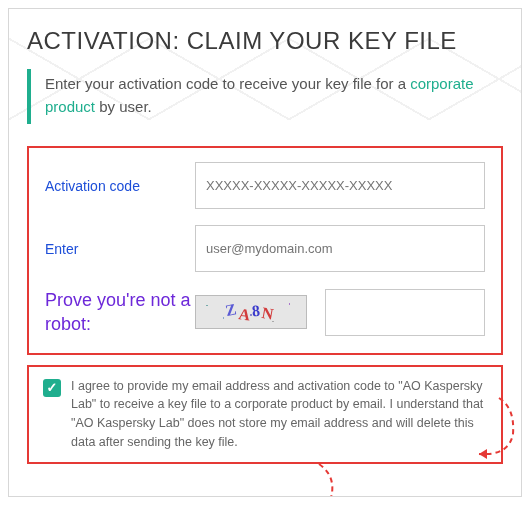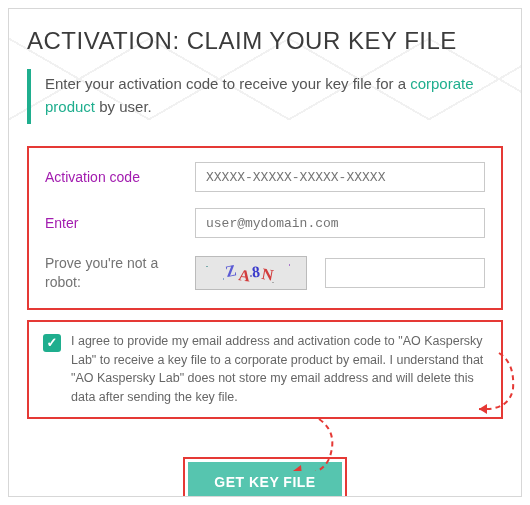--- a/index.html
+++ b/index.html
@@ -54,37 +54,36 @@
   .form-box { margin-bottom: 10px; }
   .row {
     display: flex;
     align-items: center;
     margin-bottom: 16px;
   }
   .row:last-child { margin-bottom: 2px; }
   .row label {
     flex: 0 0 150px;
     font-size: 14px;
-    color: #a21caf;
+    color: #1d4ed8;
   }
   .row input[type=text] {
     flex: 1;
-    height: 30px;
+    height: 47px;
     border: 1px solid #c9c9c9;
     padding: 0 10px;
     font-size: 13px;
     color: #777;
     background: #fff;
-    font-family: Liberation Mono, monospace;
   }
   .captcha-row label {
     flex: 0 0 150px;
     line-height: 1.35;
-    font-size: 14px;
-    color: #737373;
+    font-size: 18px;
+    color: #6d28d9;
   }
   .captcha-img {
     width: 112px;
     height: 34px;
     border: 1px solid #bbb;
     background:
       radial-gradient(circle at 10% 30%, #7aa 0 1px, transparent 1px),
       radial-gradient(circle at 50% 60%, #88c 0 1px, transparent 1px),
       radial-gradient(circle at 85% 25%, #a7c 0 1px, transparent 1px),
       radial-gradient(circle at 25% 70%, #8ac 0 1px, transparent 1px),

